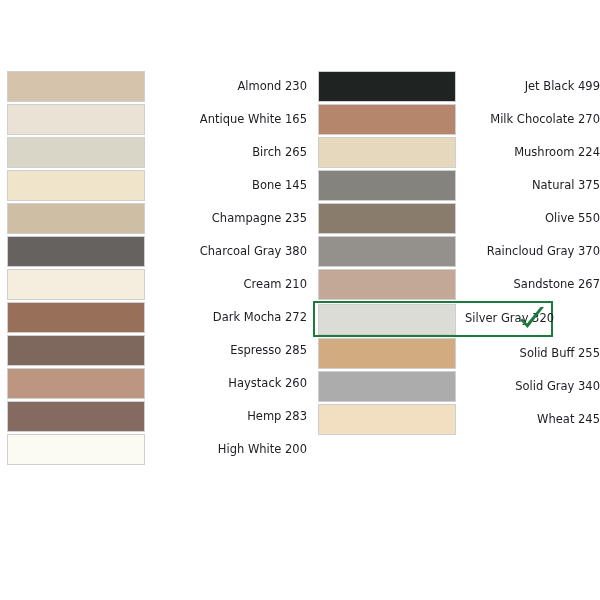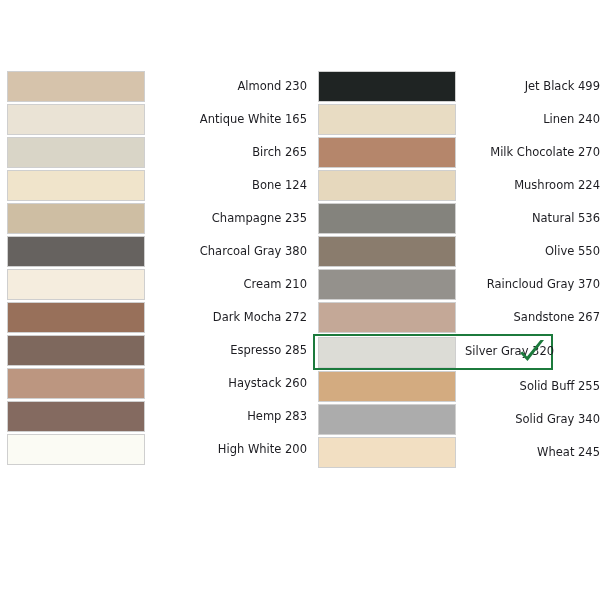--- a/index.html
+++ b/index.html
@@ -89,21 +89,21 @@
       <div class="swatch-row">
         <div class="chip" title="Antique White 165" style="background: rgb(234, 227, 213);"></div>
         <span class="chip-label">Antique White 165</span>
       </div>
       <div class="swatch-row">
         <div class="chip" title="Birch 265" style="background: rgb(217, 213, 199);"></div>
         <span class="chip-label">Birch 265</span>
       </div>
       <div class="swatch-row">
         <div class="chip" title="Bone 145" style="background: rgb(240, 228, 203);"></div>
-        <span class="chip-label">Bone 124</span>
+        <span class="chip-label">Bone 145</span>
       </div>
       <div class="swatch-row">
         <div class="chip" title="Champagne 235" style="background: rgb(206, 190, 163);"></div>
         <span class="chip-label">Champagne 235</span>
       </div>
       <div class="swatch-row">
         <div class="chip" title="Charcoal Gray 380" style="background: rgb(102, 98, 95);"></div>
         <span class="chip-label">Charcoal Gray 380</span>
       </div>
       <div class="swatch-row">
@@ -130,34 +130,30 @@
         <div class="chip" title="High White 120" style="background: rgb(251, 251, 244);"></div>
         <span class="chip-label">High White 200</span>
       </div>
     </div>
     <div class="column right">
       <div class="swatch-row">
         <div class="chip" title="Jet Black 499" style="background: rgb(31, 36, 35);"></div>
         <span class="chip-label">Jet Black 499</span>
       </div>
       <div class="swatch-row">
-        <div class="chip" title="Linen 240" style="background: rgb(232, 220, 195);"></div>
-        <span class="chip-label">Linen 240</span>
-      </div>
-      <div class="swatch-row">
         <div class="chip" title="Milk Chocolate 270" style="background: rgb(181, 134, 107);"></div>
         <span class="chip-label">Milk Chocolate 270</span>
       </div>
       <div class="swatch-row">
         <div class="chip" title="Mushroom 224" style="background: rgb(230, 216, 189);"></div>
         <span class="chip-label">Mushroom 224</span>
       </div>
       <div class="swatch-row">
         <div class="chip" title="Natural 375" style="background: rgb(132, 131, 125);"></div>
-        <span class="chip-label">Natural 536</span>
+        <span class="chip-label">Natural 375</span>
       </div>
       <div class="swatch-row">
         <div class="chip" title="Olive 550" style="background: rgb(138, 124, 109);"></div>
         <span class="chip-label">Olive 550</span>
       </div>
       <div class="swatch-row">
         <div class="chip" title="Raincloud Gray 370" style="background: rgb(148, 145, 140);"></div>
         <span class="chip-label">Raincloud Gray 370</span>
       </div>
       <div class="swatch-row">

